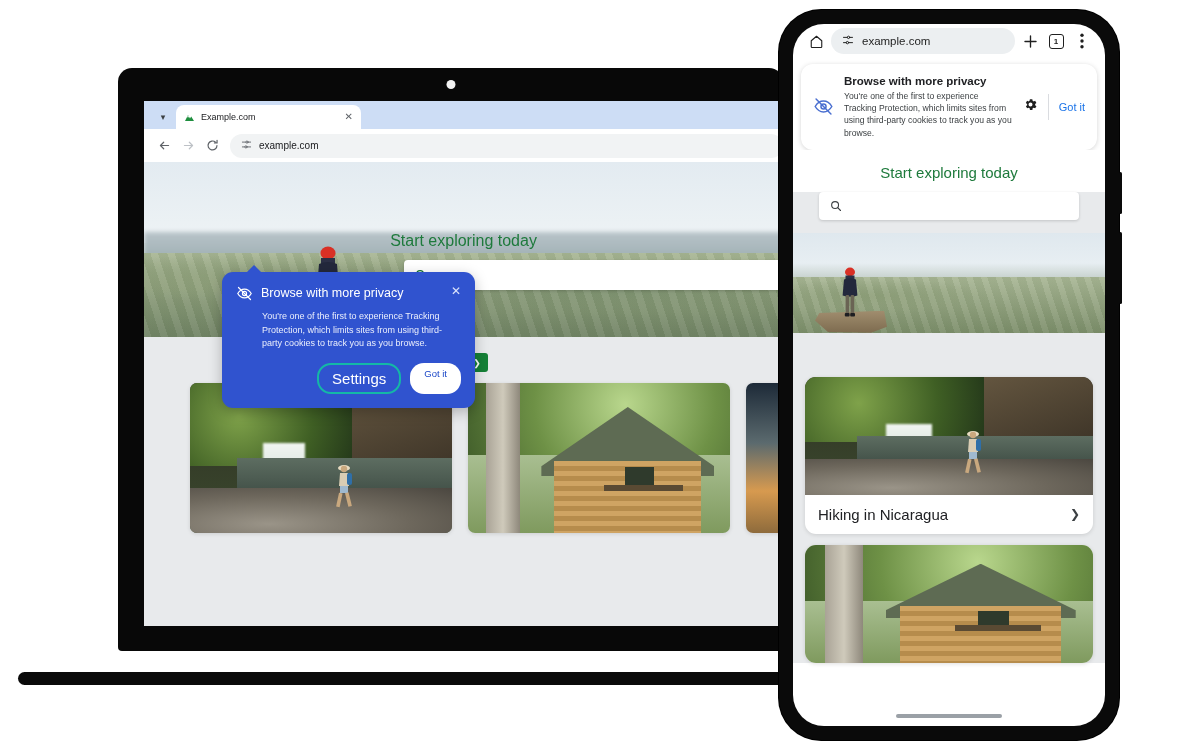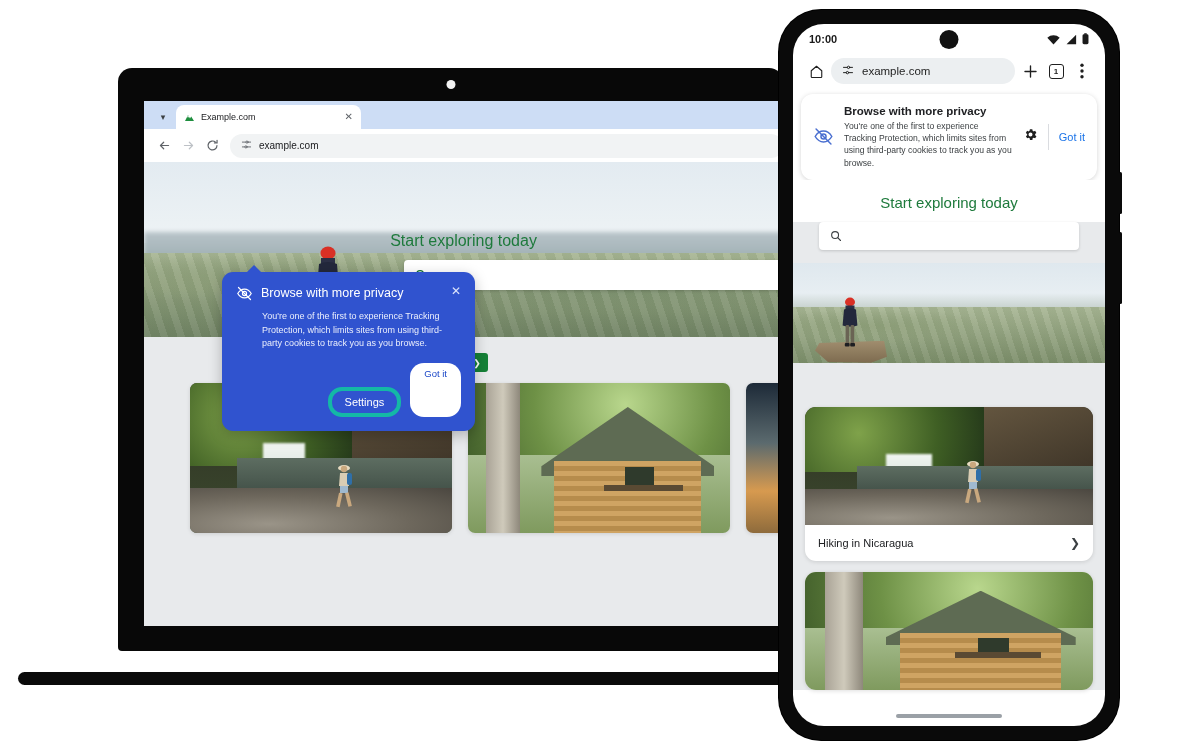--- a/index.html
+++ b/index.html
@@ -149,21 +149,21 @@
   .promo::before {
     content:""; position:absolute; left:24px; top:-7px;
     border-left:8px solid transparent; border-right:8px solid transparent;
     border-bottom:8px solid #3053cf;
   }
   .promo-head { display:flex; align-items:flex-start; gap:8px; }
   .promo-title { font-size:12.5px; font-weight:400; flex:1; line-height:1.2; padding-top:1px; }
   .promo-x { font-size:12px; color:#dbe3fb; line-height:1; cursor:pointer; }
   .promo-body { font-size:9px; line-height:1.52; margin:8px 0 0 26px; color:#eaeefc; }
   .promo-actions { display:flex; justify-content:flex-end; gap:9px; margin-top:12px; }
-  .btn-outline { border:4px solid #14b8a6; border-radius:14px; padding:5px 13px; font-size:11px; color:#fff;margin-top:24px; }
+  .btn-outline { border:2px solid #14b8a6; border-radius:14px; padding:5px 13px; font-size:15px; color:#fff; }
   .btn-filled { background:#fff; border-radius:14px; padding:5px 14px; font-size:9.5px; color:#1a46c7; }
 
   
   #phone { position:absolute; left:779px; top:10px; width:340px; height:730px; }
   .phone-frame {
     position:absolute; inset:0; background:#0a0a0a; border-radius:42px;
     box-shadow:0 0 0 1px #000;
   }
   .phone-screen {
     position:absolute; left:14px; top:14px; right:14px; bottom:14px;
@@ -217,21 +217,21 @@
     background:repeating-linear-gradient(72deg, rgba(255,255,255,.08) 0 6px, rgba(90,110,80,.09) 6px 14px); }
   .m-hiker { position:absolute; left:44px; bottom:14px; width:26px; height:54px; }
   .m-cliff { position:absolute; left:22px; bottom:0; width:72px; height:22px;
     background:linear-gradient(#a08d6e,#7d6b4f);
     clip-path:polygon(6% 10%, 96% 0%, 100% 72%, 78% 100%, 18% 96%, 0% 44%); }
 
   .m-gap { height:44px; background:#e8eaec; }
   .m-card { margin:0 12px 11px; background:#fff; border-radius:11px; overflow:hidden; box-shadow:0 1px 4px rgba(0,0,0,.13); }
   .m-card-img { height:118px; position:relative; }
   .m-card-foot { display:flex; align-items:center; padding:11px 13px; }
-  .m-card-label { flex:1; font-size:11px; color:#202124; }
+  .m-card-label { flex:1; font-size:15px; color:#202124; }
   .m-chev { font-size:12px; color:#3c4043; }
   .gesture-bar { position:absolute; left:50%; transform:translateX(-50%); bottom:8px; width:106px; height:4px; border-radius:2px; background:#9aa0a6; }
 </style>
 </head>
 <body>
 
 <div id="stage">
 
   <div id="laptop">
     <div class="laptop-bezel">
@@ -374,36 +374,20 @@
     <div class="laptop-base"></div>
   </div>
 
   <div id="phone">
     <div class="phone-frame"></div>
     <div class="side-btn b1"></div>
     <div class="side-btn b2"></div>
 
     <div class="phone-screen">
 
-      <div class="statusbar">
-        <span class="clock">10:00</span>
-        <span class="punchhole"></span>
-        <span class="status-icons">
-          <svg width="13" height="11" viewBox="0 0 16 13">
-              <path d="M8 12.5L0.4 4.2a11 11 0 0 1 15.2 0z" fill="#1a1a1a"></path>
-            </svg>
-          <svg width="12" height="11" viewBox="0 0 14 12">
-              <path d="M13 0.6v11H1.8z" fill="#1a1a1a"></path>
-            </svg>
-          <svg width="7" height="12" viewBox="0 0 8 13">
-              <rect x="2.4" y="0" width="3.2" height="1.5" rx=".5" fill="#1a1a1a"></rect>
-              <rect x="0.6" y="1.2" width="6.8" height="11.4" rx="1.7" fill="#1a1a1a"></rect>
-            </svg>
-        </span>
-      </div>
 
       <div class="m-toolbar">
         <div class="m-icon-btn">
           <svg width="15" height="15" viewBox="0 0 20 20" fill="none" stroke="currentColor" stroke-width="1.5" stroke-linejoin="round">
               <path d="M3 9l7-6 7 6v8a1 1 0 0 1-1 1H4a1 1 0 0 1-1-1z"></path>
             </svg>
         </div>
         <div class="m-omnibox">
           <span>
             <svg width="12" height="12" viewBox="0 0 16 16" fill="none" stroke="#1f1f1f" stroke-width="1.3" stroke-linecap="round">

